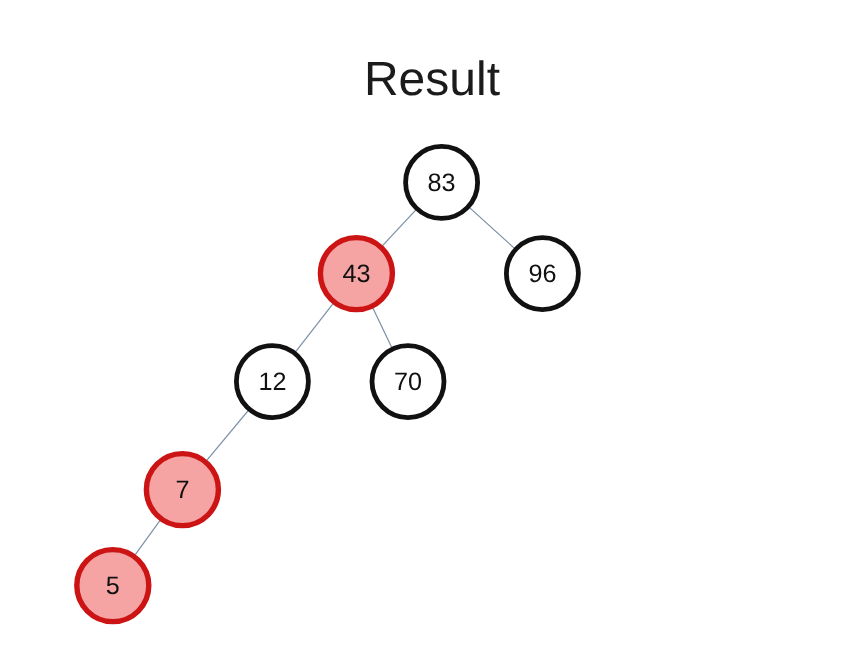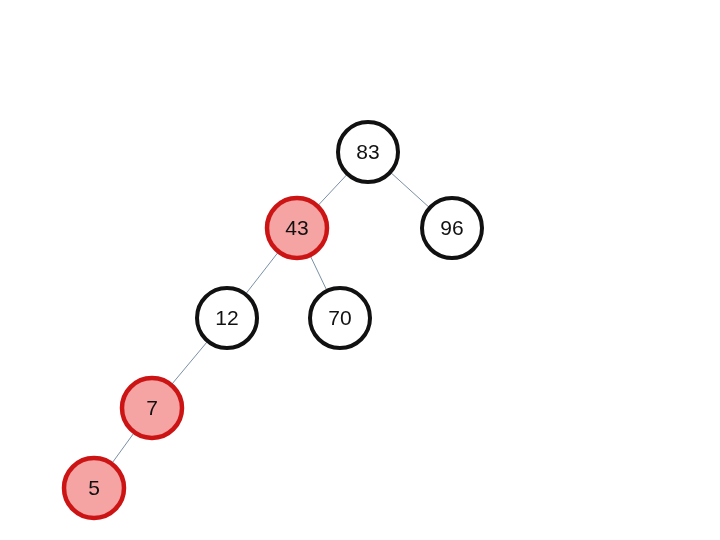--- a/index.html
+++ b/index.html
@@ -73,13 +73,14 @@
       </g>
       <g>
         <circle cx="152" cy="408" r="30" fill="#f5a3a3" stroke="#cc1414" stroke-width="4.5"></circle>
         <text x="152" y="408" dy="0.35em" text-anchor="middle" fill="#111111" class="node-label">7</text>
       </g>
       <g>
         <circle cx="94" cy="488" r="30" fill="#f5a3a3" stroke="#cc1414" stroke-width="4.5"></circle>
         <text x="94" y="488" dy="0.35em" text-anchor="middle" fill="#111111" class="node-label">5</text>
       </g>
     </svg>
+  <h1 class="slide-title">Result</h1>
 </div>
 
 </body></html>

